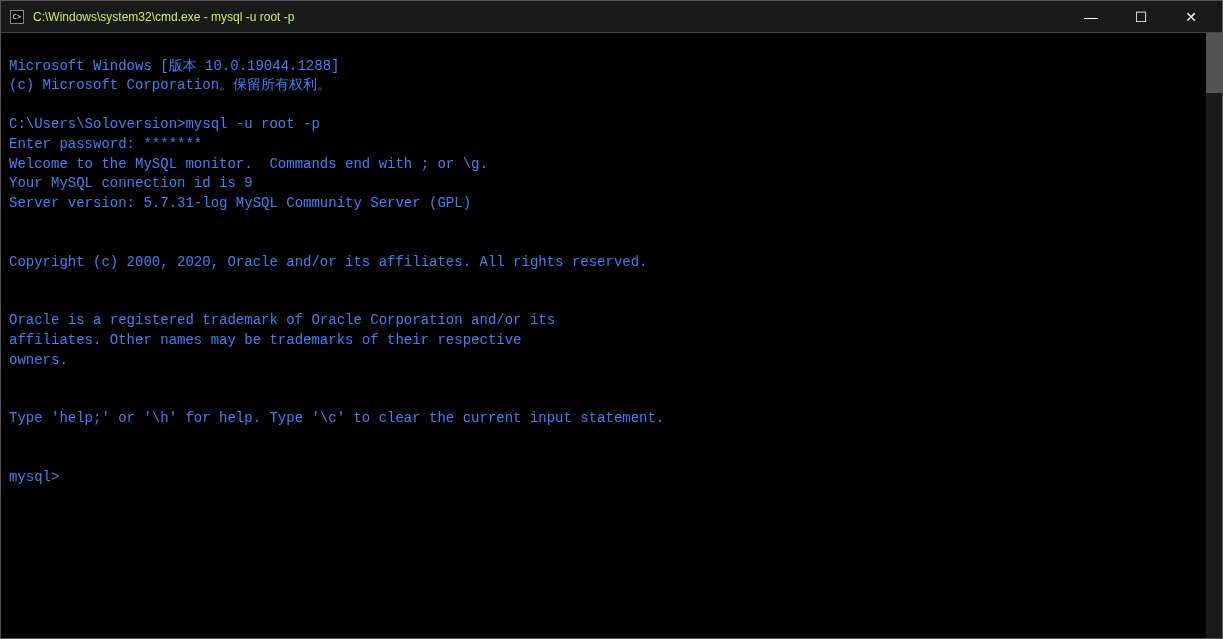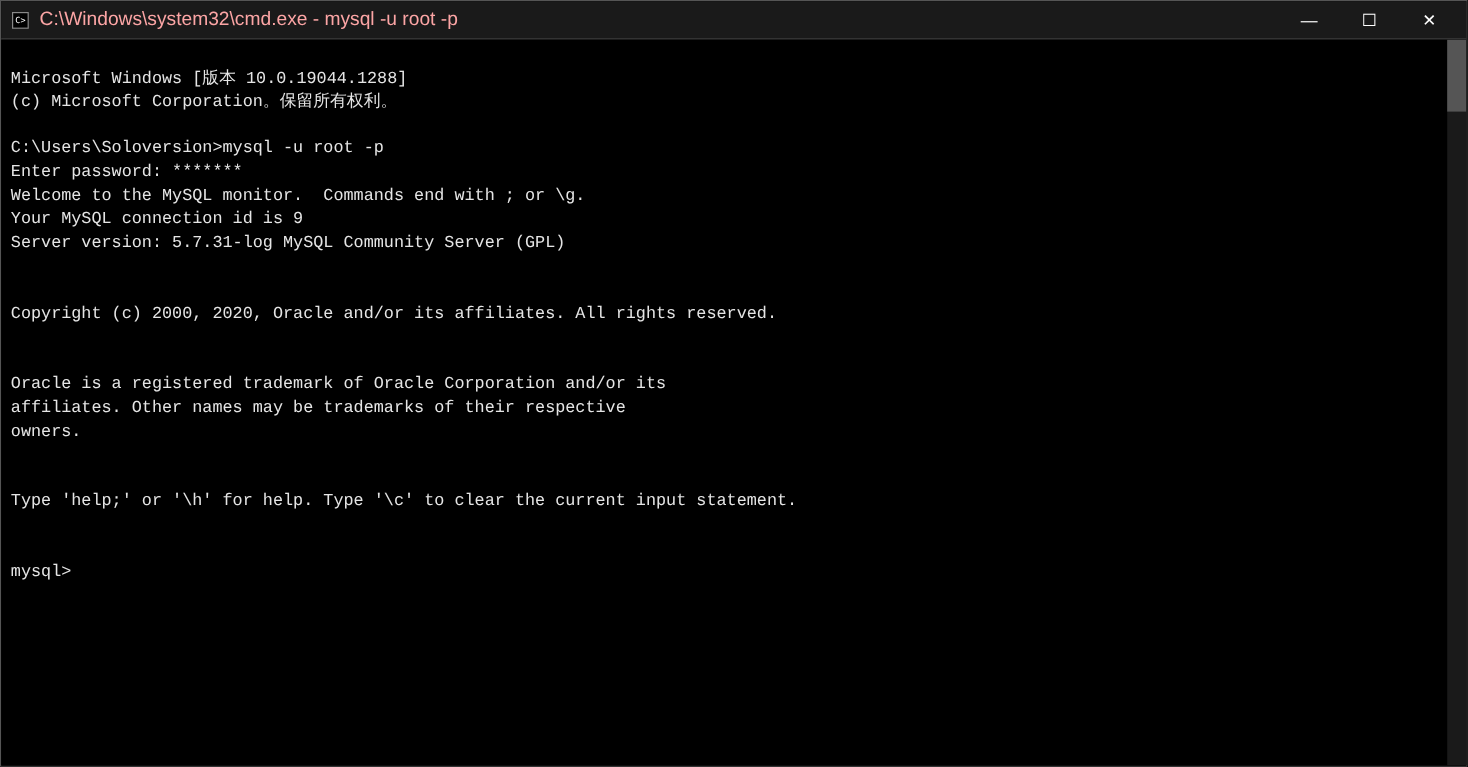--- a/index.html
+++ b/index.html
@@ -61,22 +61,22 @@
     }
 
     .cmd-icon::before {
       content: 'C>';
       font-size: 7px;
       color: #fff;
       font-family: monospace;
     }
 
     .title-bar-title {
-      color: #fca5a5;
-      font-size: 16px;
+      color: #bef264;
+      font-size: 12px;
       font-family: 'Segoe UI', sans-serif;
     }
 
     .title-bar-controls {
       display: flex;
       align-items: center;
       gap: 4px;
     }
 
     .title-btn {
@@ -95,21 +95,21 @@
 
     .terminal-body {
       background: #000;
       flex: 1;
       padding: 4px 8px;
       overflow: hidden;
       position: relative;
     }
 
     .terminal-content {
-      color: #e5e5e5;
+      color: #3b82f6;
       font-size: 14px;
       line-height: 1.4;
       font-family: 'Courier New', Courier, monospace;
       white-space: pre;
     }
 
     .scrollbar {
       position: absolute;
       right: 0;
       top: 0;

